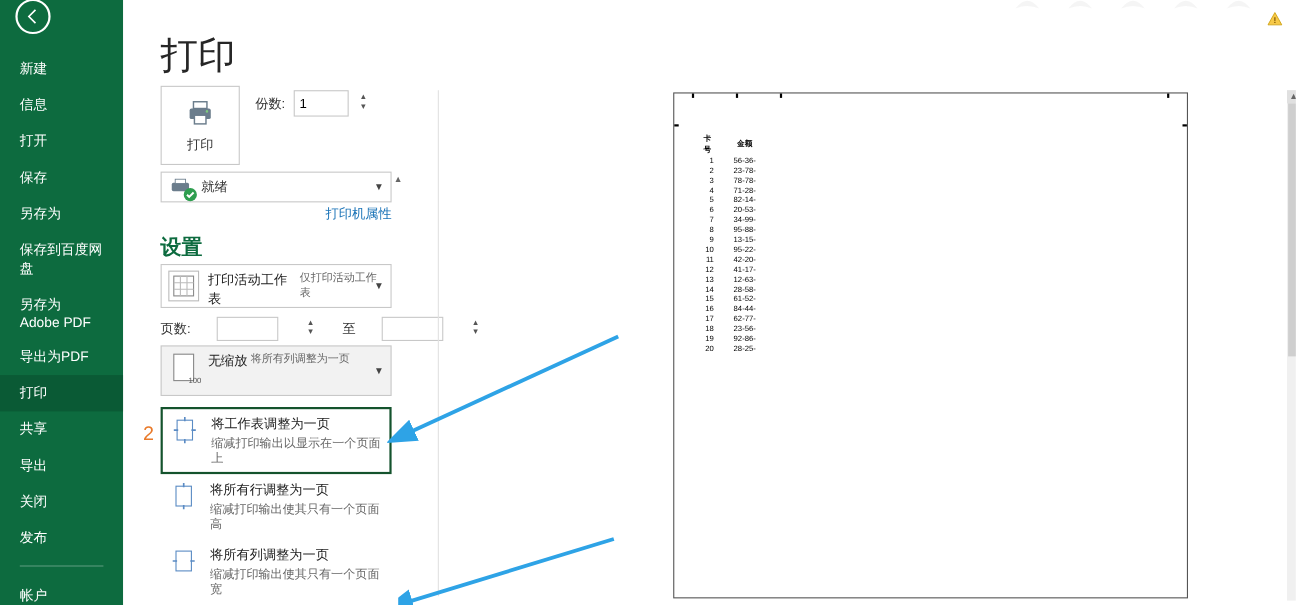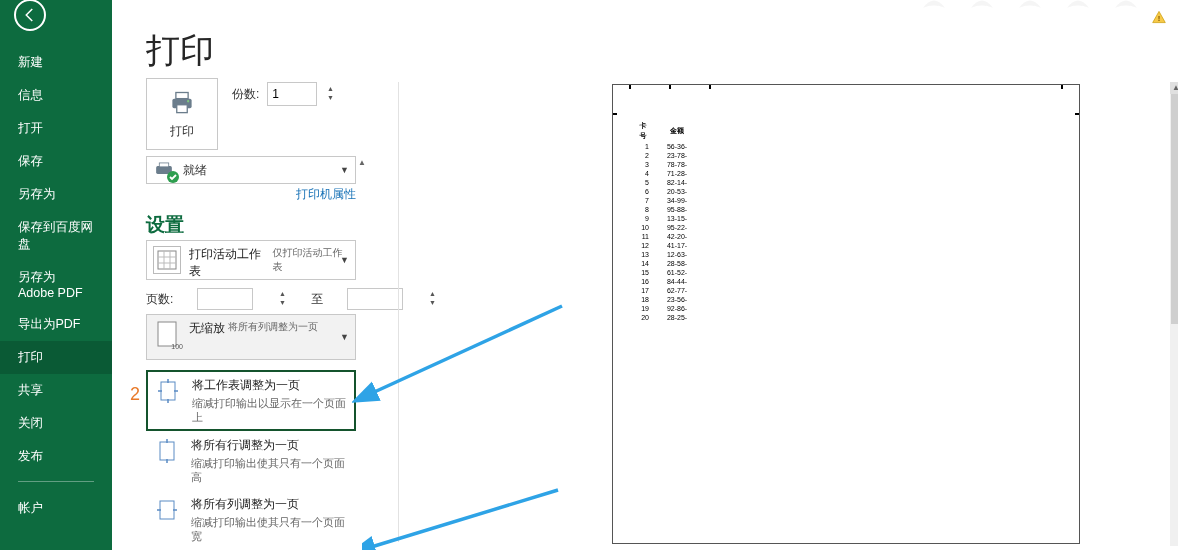--- a/index.html
+++ b/index.html
@@ -108,20 +108,21 @@
       <div class="sidebar-item">新建</div>
       <div class="sidebar-item">信息</div>
       <div class="sidebar-item">打开</div>
       <div class="sidebar-item">保存</div>
       <div class="sidebar-item">另存为</div>
       <div class="sidebar-item">保存到百度网盘</div>
       <div class="sidebar-item">另存为 Adobe PDF</div>
       <div class="sidebar-item">导出为PDF</div>
       <div class="sidebar-item active">打印</div>
       <div class="sidebar-item">共享</div>
+      <div class="sidebar-item">导出</div>
       <div class="sidebar-item">关闭</div>
       <div class="sidebar-item">发布</div>
       <div class="sidebar-sep"></div>
       <div class="sidebar-item">帐户</div>
     </div>
 </div>
 
 <div class="main">
 
   <div class="deco">

